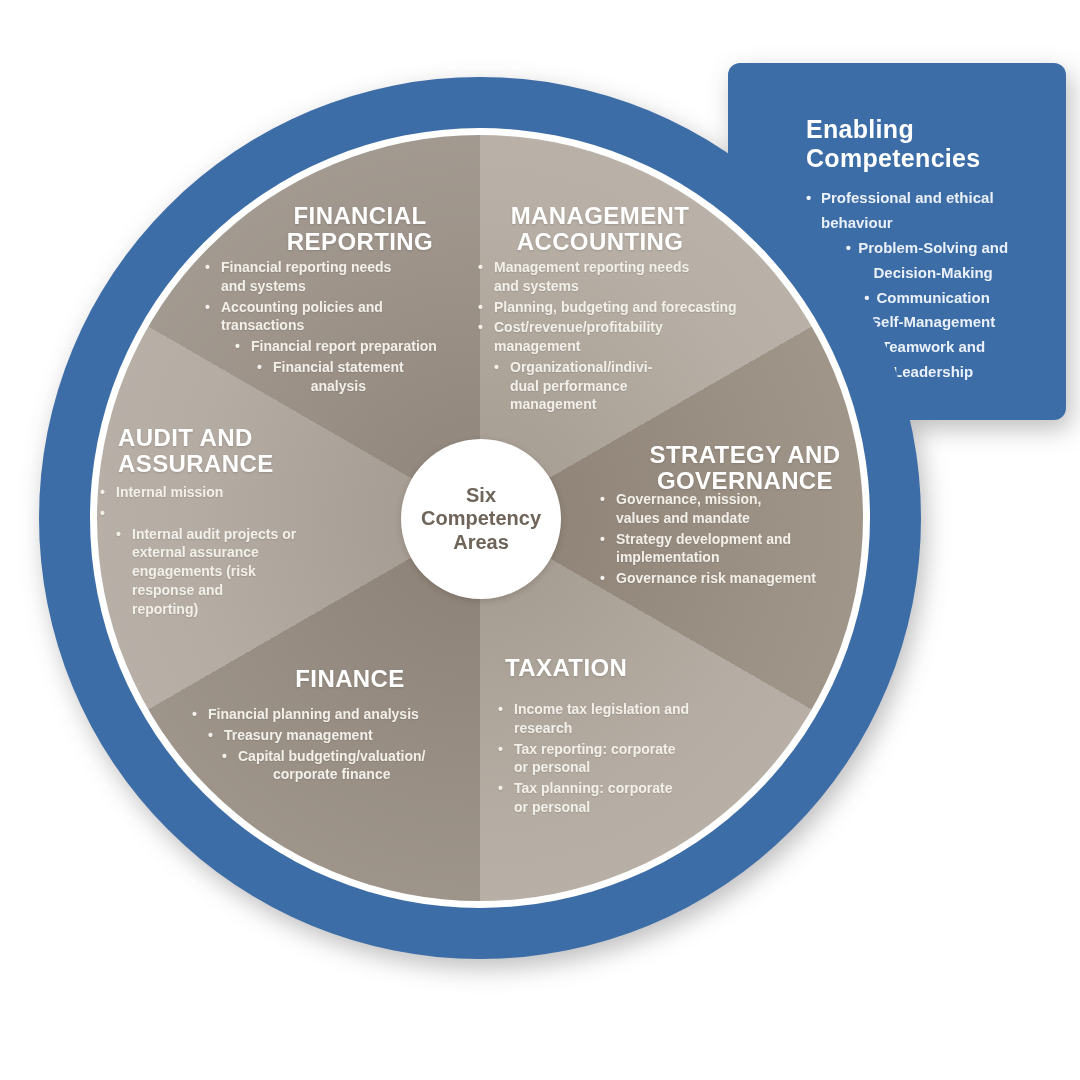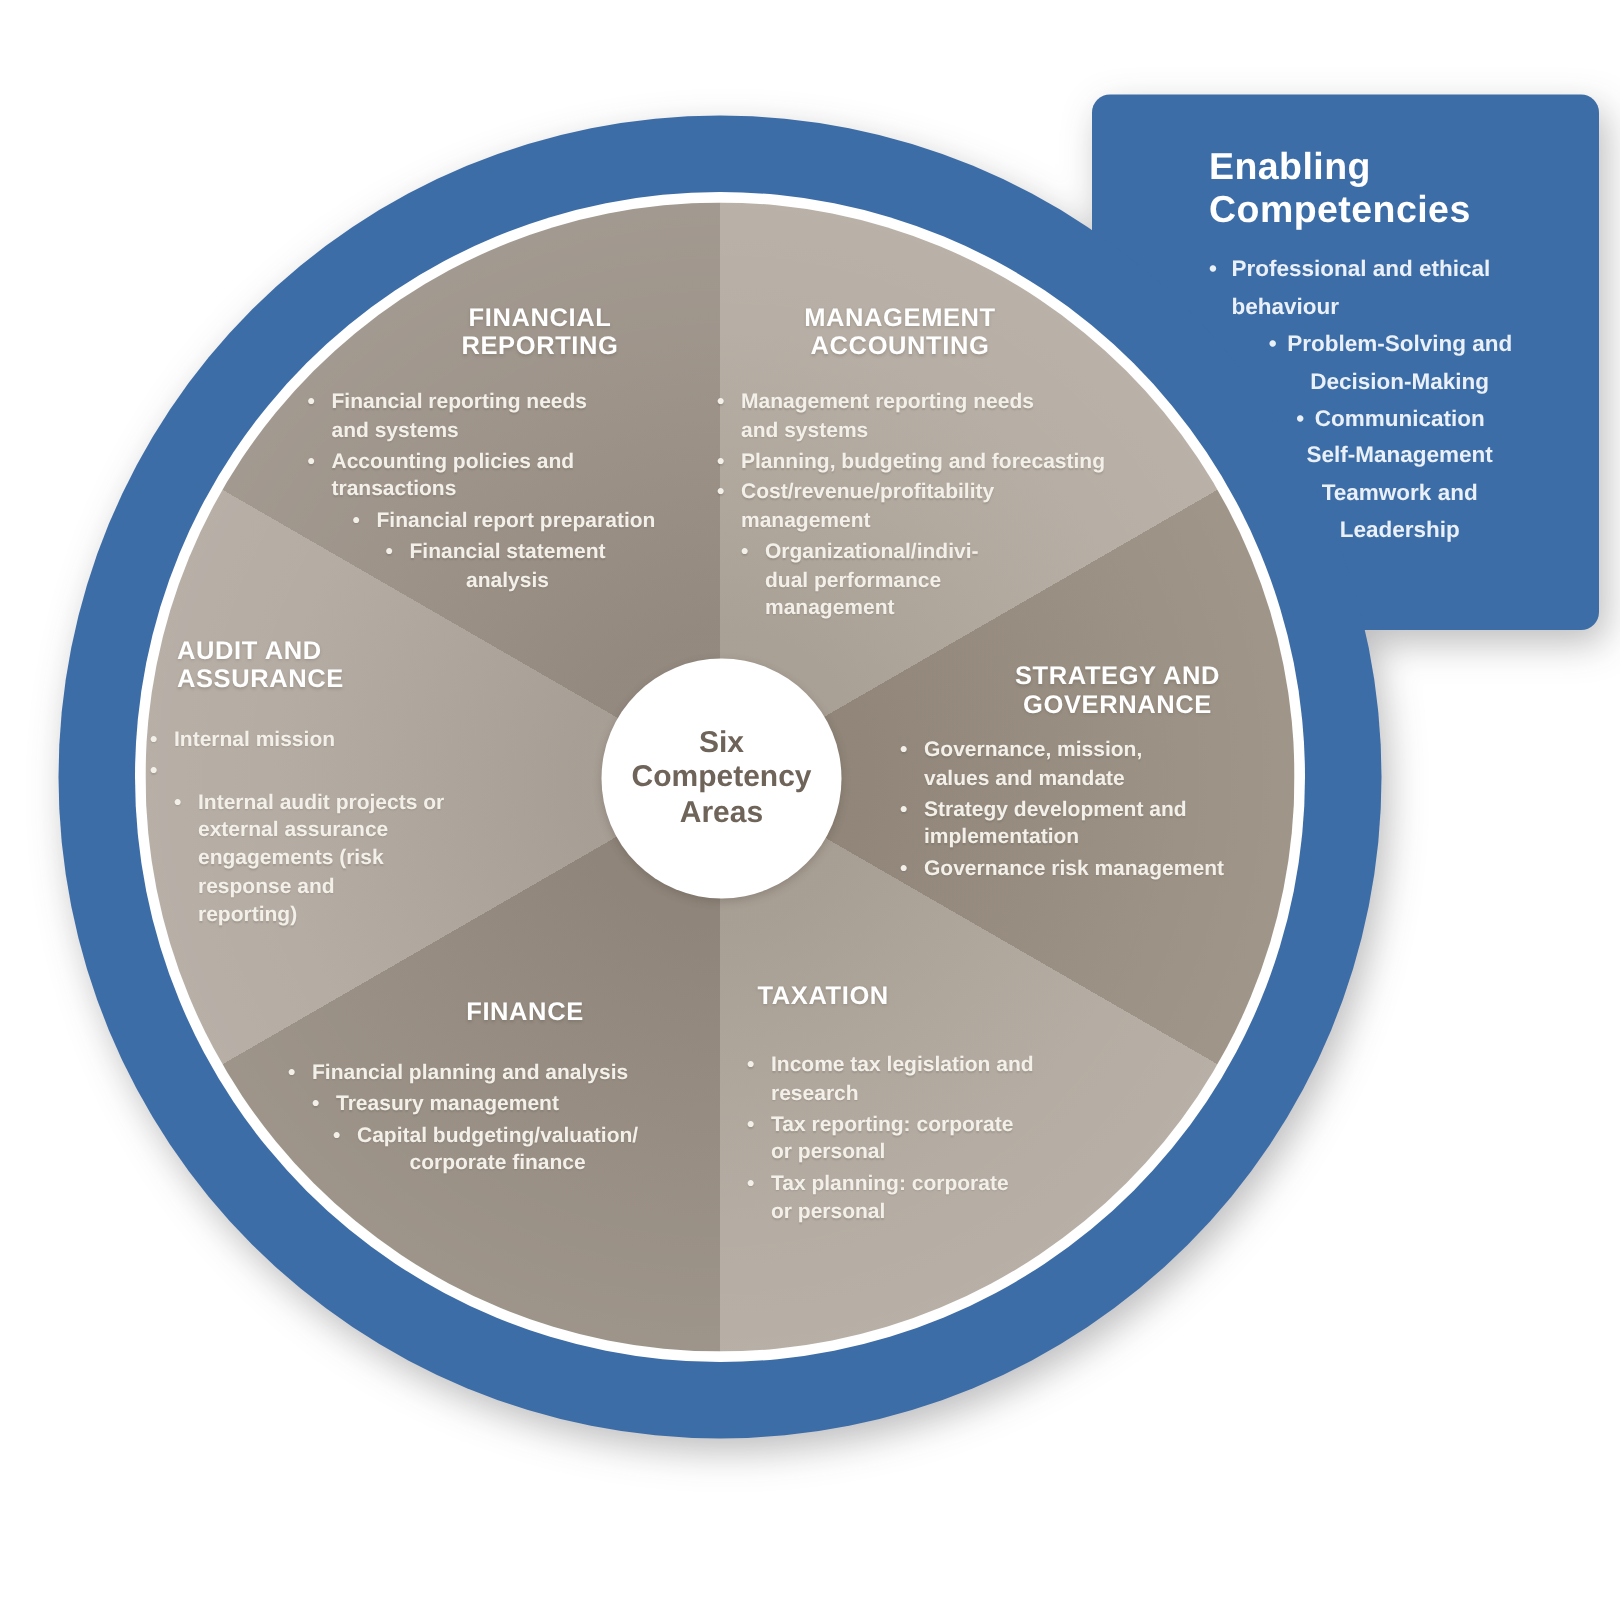--- a/index.html
+++ b/index.html
@@ -10,21 +10,21 @@
   }
   
   .blue-group{position:absolute;inset:0;filter:drop-shadow(5px 9px 12px rgba(40,40,45,.30));}
   .ring{
     position:absolute;left:39px;top:77px;width:882px;height:882px;border-radius:50%;
     background:var(--blue,#3d6da7);
   }
   .panel{
     position:absolute;left:728px;top:63px;width:338px;height:357px;border-radius:12px;
     background:var(--blue,#3d6da7);
-    box-sizing:border-box;padding:34px 18px 0 78px;
+    box-sizing:border-box;padding:52px 18px 0 78px;
   }
   .panel-title{
     color:#fff;font-weight:700;font-size:25px;line-height:1.14;letter-spacing:.3px;
     white-space:pre-line;margin-bottom:14px;
   }
   .panel-list{color:#eaf0f7;font-size:15px;line-height:1.66;font-weight:700;}
   .p-item{display:flex;}
   .p-item .txt{white-space:pre-line;}
   .p-item.ctr{justify-content:center;}
   .p-item.ctr .txt{text-align:center;}
@@ -51,21 +51,21 @@
     position:absolute;left:401px;top:439px;width:160px;height:160px;border-radius:50%;
     background:#ffffff;display:flex;align-items:center;justify-content:center;
     box-shadow:0 2px 6px rgba(70,60,50,.25);
   }
   .hub-label{
     color:var(--center_text,#6f6459);font-weight:700;font-size:20px;line-height:1.18;
     text-align:center;white-space:pre-line;
   }
   
   .s-title{
-    position:absolute;color:#fff;font-weight:700;font-size:17px;line-height:1.1;
+    position:absolute;color:#fff;font-weight:700;font-size:24px;line-height:1.1;
     letter-spacing:.4px;white-space:pre-line;text-shadow:0 1px 2px rgba(80,70,60,.25);
   }
   .blist{position:absolute;color:var(--bullet,#f3f0ea);font-size:14px;line-height:1.34;font-weight:700;
          text-shadow:0 1px 1px rgba(80,70,60,.18);}
   .bi{display:flex;margin-bottom:2px;}
   .bi .dot{width:16px;flex:0 0 auto;}
   .bi .txt{white-space:pre-line;}
   .bi.ind1{margin-left:16px;}
   .bi.ind2{margin-left:30px;}
   .bi.ind3{margin-left:52px;}

